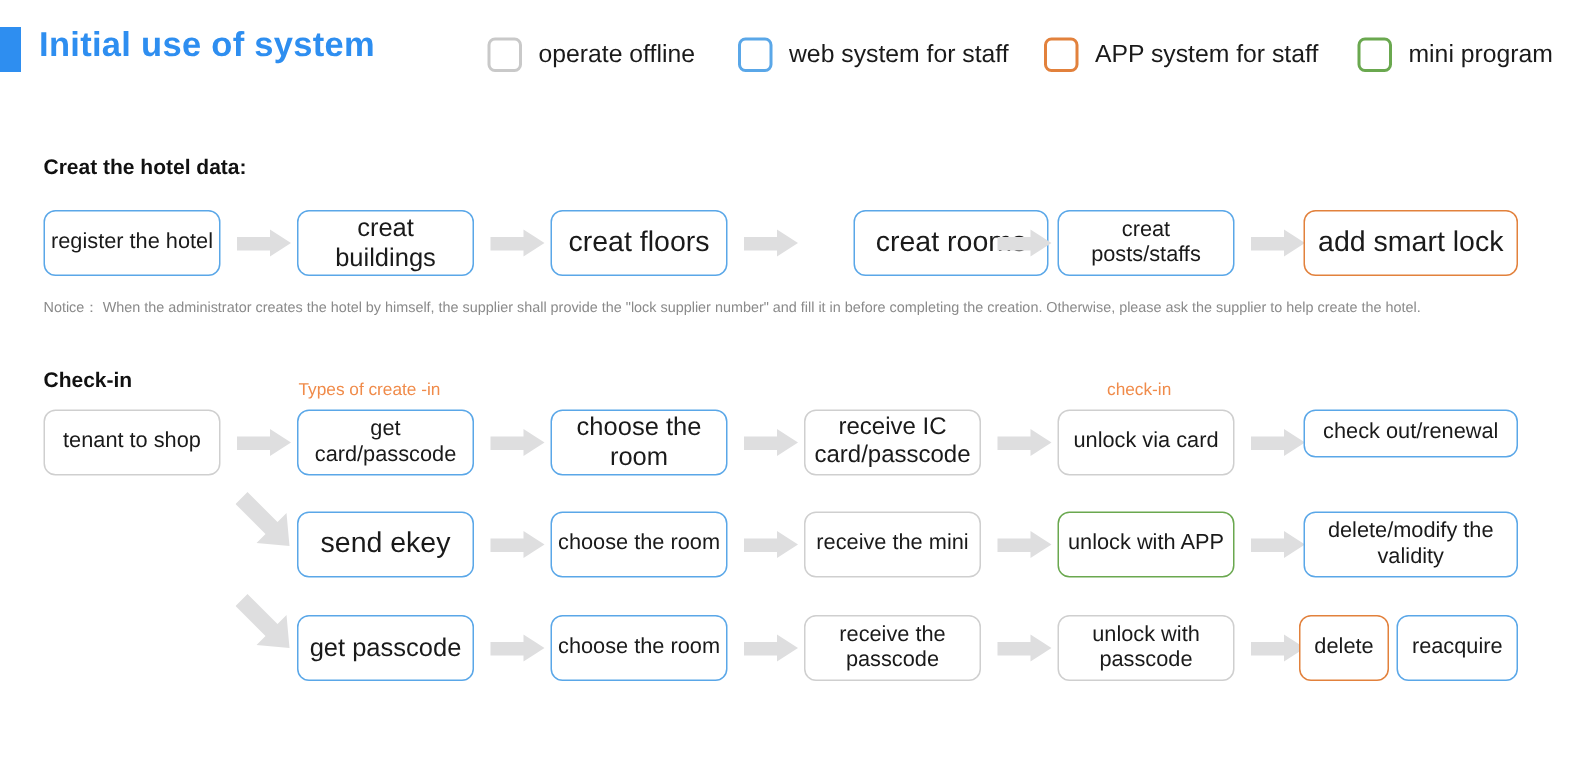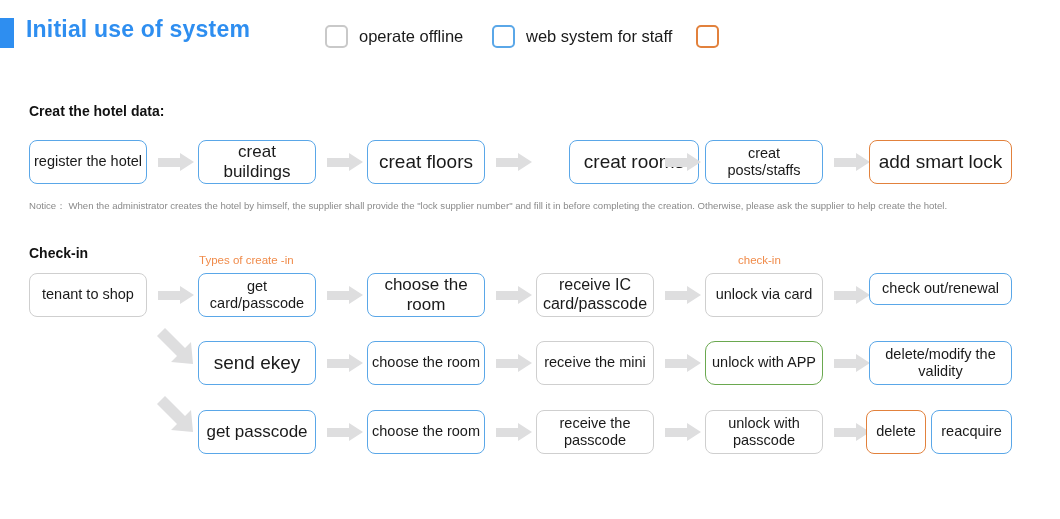--- a/index.html
+++ b/index.html
@@ -142,22 +142,27 @@
     <span class="legend-label">operate offline</span>
   </div>
 
   <div class="legend" style="left:492px;">
     <span class="legend-swatch" style="border-color:#5aa7e8;"></span>
     <span class="legend-label">web system for staff</span>
   </div>
 
   <div class="legend" style="left:696px;">
     <span class="legend-swatch" style="border-color:#e2813c;"></span>
-  </div>
-
+    <span class="legend-label">APP system for staff</span>
+  </div>
+
+  <div class="legend" style="left:905px;">
+    <span class="legend-swatch" style="border-color:#6aa84f;"></span>
+    <span class="legend-label">mini program</span>
+  </div>
 </div>
 
 <div class="section-heading" style="left:29px; top:103px;">Creat the hotel data:</div>
 
 <div class="node fs-md" style="left:29px; top:140px; width:118px; height:44px;">register the hotel</div>
 <div class="arrow-h" style="left:158px; top:153px;">
   <span class="shaft"></span>
     <span class="head"></span>
   </div>
 
@@ -243,21 +248,21 @@
   <span class="shaft"></span>
     <span class="head"></span>
   </div>
 
 <div class="node gray fs-md" style="left:536px; top:341px; width:118px; height:44px;">receive the mini</div>
 <div class="arrow-h" style="left:665px; top:354px;">
   <span class="shaft"></span>
     <span class="head"></span>
   </div>
 
-<div class="node green fs-md" style="left:705px; top:341px; width:118px; height:44px;border-radius:10px;">unlock with APP</div>
+<div class="node green fs-md" style="left:705px; top:341px; width:118px; height:44px;">unlock with APP</div>
 <div class="arrow-h" style="left:834px; top:354px;">
   <span class="shaft"></span>
     <span class="head"></span>
   </div>
 
 <div class="node fs-md" style="left:869px; top:341px; width:143px; height:44px;">delete/modify the validity</div>
 
 <div class="arrow-diag" style="left:157px; top:396px;">
   <svg width="40" height="40" viewBox="0 0 40 40">
     <polygon points="0,8 8,0 28,20 34,14 36,36 14,34 20,28" fill="#dededf"></polygon>

